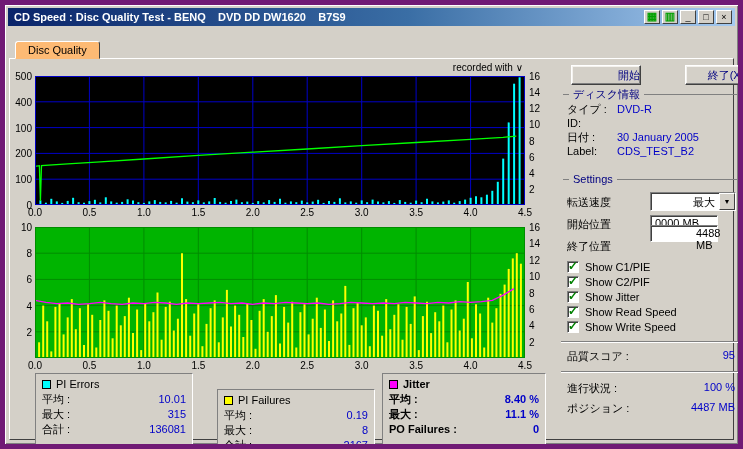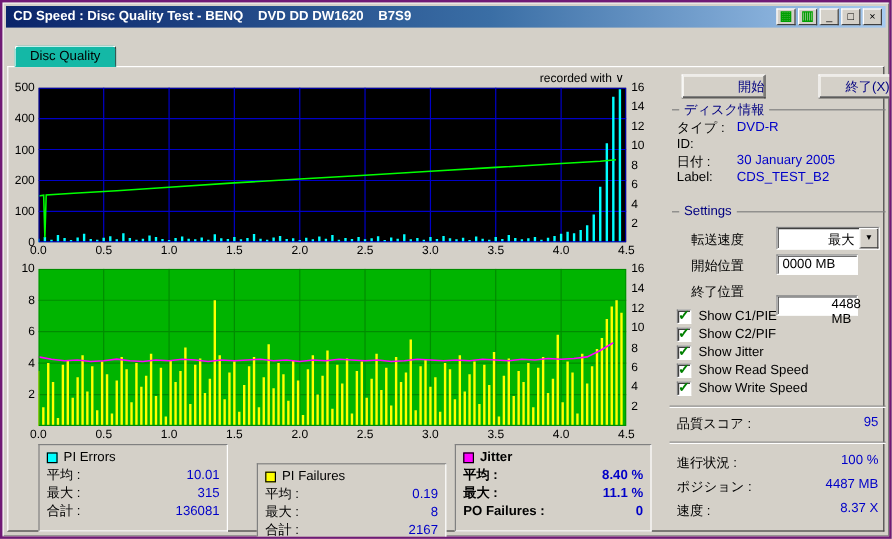--- a/index.html
+++ b/index.html
@@ -1,28 +1,28 @@
 <!DOCTYPE html>
 <html><head>
 <meta charset="utf-8">
 <style>
   *{margin:0;padding:0;box-sizing:border-box;}
   body{font-family:"Liberation Sans",sans-serif;background:#c0c0c0;}
   .window{position:relative;width:743px;height:449px;background:#d4d0c8;
-    border:2px solid #701a75;box-shadow:inset 1px 1px 0 #ffffff, inset -1px -1px 0 #808080;overflow:hidden;}
+    border:5px solid #701a75;box-shadow:inset 1px 1px 0 #ffffff, inset -1px -1px 0 #808080;overflow:hidden;}
   
   .titlebar{position:absolute;left:3px;top:3px;right:3px;height:18px;display:flex;align-items:center;
     background:linear-gradient(90deg,#0a246a,#3a6ea5 55%,#a6caf0);}
   .title{color:#fff;font-size:11px;font-weight:bold;padding-left:6px;white-space:pre;}
   .tb-buttons{margin-left:auto;display:flex;gap:2px;align-items:center;padding-right:3px;}
   .tb-btn{width:16px;height:14px;background:#d4d0c8;border:1px solid;border-color:#fff #404040 #404040 #fff;
     font-size:9px;line-height:11px;text-align:center;cursor:default;}
   .tb-green{color:#00a000;font-size:11px;font-weight:bold;}
   
-  .tab{position:absolute;left:10px;top:36px;height:18px;padding:2px 12px;background:#14b8a6;z-index:3;
+  .tab{position:absolute;left:10px;top:36px;height:18px;padding:2px 12px;background:#fdba74;z-index:3;
     border:1px solid;border-color:#fff #404040 transparent #fff;border-radius:3px 3px 0 0;font-size:11px;}
   .frame{position:absolute;left:4px;top:53px;right:4px;bottom:4px;background:#d4d0c8;
     border:1px solid;border-color:#fff #404040 #404040 #fff;}
   
   .plot{position:absolute;z-index:2;font-size:0;}
   #top-plot{left:30px;top:71px;width:490px;height:129px;}
   #bottom-plot{left:30px;top:222px;width:490px;height:131px;}
   .tick{position:absolute;font-size:10px;color:#000;z-index:3;}
   #recorded-note{position:absolute;left:380px;top:57px;width:138px;text-align:right;font-size:10px;z-index:3;}
   
@@ -39,30 +39,30 @@
   #exit-btn{left:680px;top:60px;width:82px;height:20px;}
   .sec{position:absolute;display:flex;align-items:center;color:#000080;font-size:11px;z-index:2;}
   .sec .l{width:6px;height:1px;background:#808080;margin-right:4px;}
   .sec .r{flex:1;height:1px;background:#808080;margin-left:4px;}
   #disc-info-header{left:558px;top:82px;width:178px;}
   #settings-header{left:558px;top:168px;width:178px;}
   #disc-info-rows{position:absolute;left:562px;top:97px;width:174px;z-index:2;}
   .drow{display:flex;height:14px;font-size:11px;align-items:center;}
   .drow .dl{width:50px;color:#000;}
   .drow .dv{flex:1;color:#0000c8;}
-  .lbl{position:absolute;font-size:11px;color:#000;z-index:2;margin-left:12px;}
+  .lbl{position:absolute;font-size:11px;color:#000;z-index:2;}
   #speed-lbl{left:562px;top:190px;} #startpos-lbl{left:562px;top:212px;} #endpos-lbl{left:562px;top:234px;}
   .combo{position:absolute;left:645px;top:187px;width:86px;height:19px;z-index:2;background:#fff;display:flex;
     border:1px solid;border-color:#808080 #fff #fff #808080;box-shadow:inset 1px 1px 0 #404040;}
   .combo .val{flex:1;font-size:11px;padding:2px 4px;text-align:right;}
   .combo .arrow{width:16px;background:#d4d0c8;border:1px solid;border-color:#fff #404040 #404040 #fff;
     font-size:7px;line-height:15px;text-align:center;}
   .field{position:absolute;z-index:2;width:68px;height:17px;background:#fff;font-size:11px;padding:1px 4px;
     border:1px solid;border-color:#808080 #fff #fff #808080;box-shadow:inset 1px 1px 0 #404040;}
-  #start-pos-field{left:645px;top:210px;} #end-pos-field{left:645px;top:244px;padding-left:45px;}
+  #start-pos-field{left:645px;top:210px;} #end-pos-field{left:645px;top:220px;padding-left:45px;}
   #checkbox-list{position:absolute;left:562px;top:254px;z-index:2;}
   .cbrow{display:flex;align-items:center;height:15px;font-size:11px;}
   .cb{width:12px;height:12px;background:#fff;position:relative;margin-right:6px;
     border:1px solid;border-color:#808080 #fff #fff #808080;box-shadow:inset 1px 1px 0 #404040;}
   .cb .chk{position:absolute;left:0px;top:-3px;color:#008000;font-weight:bold;font-size:12px;}
   .sep{position:absolute;left:556px;width:180px;height:2px;border-top:1px solid #808080;border-bottom:1px solid #fff;z-index:2;}
   #sep1{top:336px;} #sep2{top:366px;}
   .rowflex{position:absolute;display:flex;justify-content:space-between;font-size:11px;z-index:2;width:168px;left:562px;}
   #quality-row{top:344px;} #progress-row{top:376px;} #position-row{top:396px;} #speed-row{top:416px;}
 </style>
@@ -422,24 +422,20 @@
 
   <div id="sep2" class="sep"></div>
   <div id="progress-row" class="rowflex">
     <span>進行状況 :</span>
     <span class="blue">100 %</span>
   </div>
   <div id="position-row" class="rowflex">
     <span>ポジション :</span>
     <span class="blue">4487 MB</span>
   </div>
-  <div id="speed-row" class="rowflex">
-    <span>速度 :</span>
-    <span class="blue">8.37 X</span>
-  </div>
 
 <span class="tick" style="top: 66px; left: 2px; width: 25px; text-align: right;">500</span>
     <span class="tick" style="top: 91.8px; left: 2px; width: 25px; text-align: right;">400</span>
     <span class="tick" style="top: 117.6px; left: 2px; width: 25px; text-align: right;">100</span>
     <span class="tick" style="top: 143.4px; left: 2px; width: 25px; text-align: right;">200</span>
     <span class="tick" style="top: 169.2px; left: 2px; width: 25px; text-align: right;">100</span>
     <span class="tick" style="top: 195px; left: 2px; width: 25px; text-align: right;">0</span>
     <span class="tick" style="top: 66px; left: 524px; width: 20px; text-align: left;">16</span>
     <span class="tick" style="top: 82.125px; left: 524px; width: 20px; text-align: left;">14</span>
     <span class="tick" style="top: 98.25px; left: 524px; width: 20px; text-align: left;">12</span>

